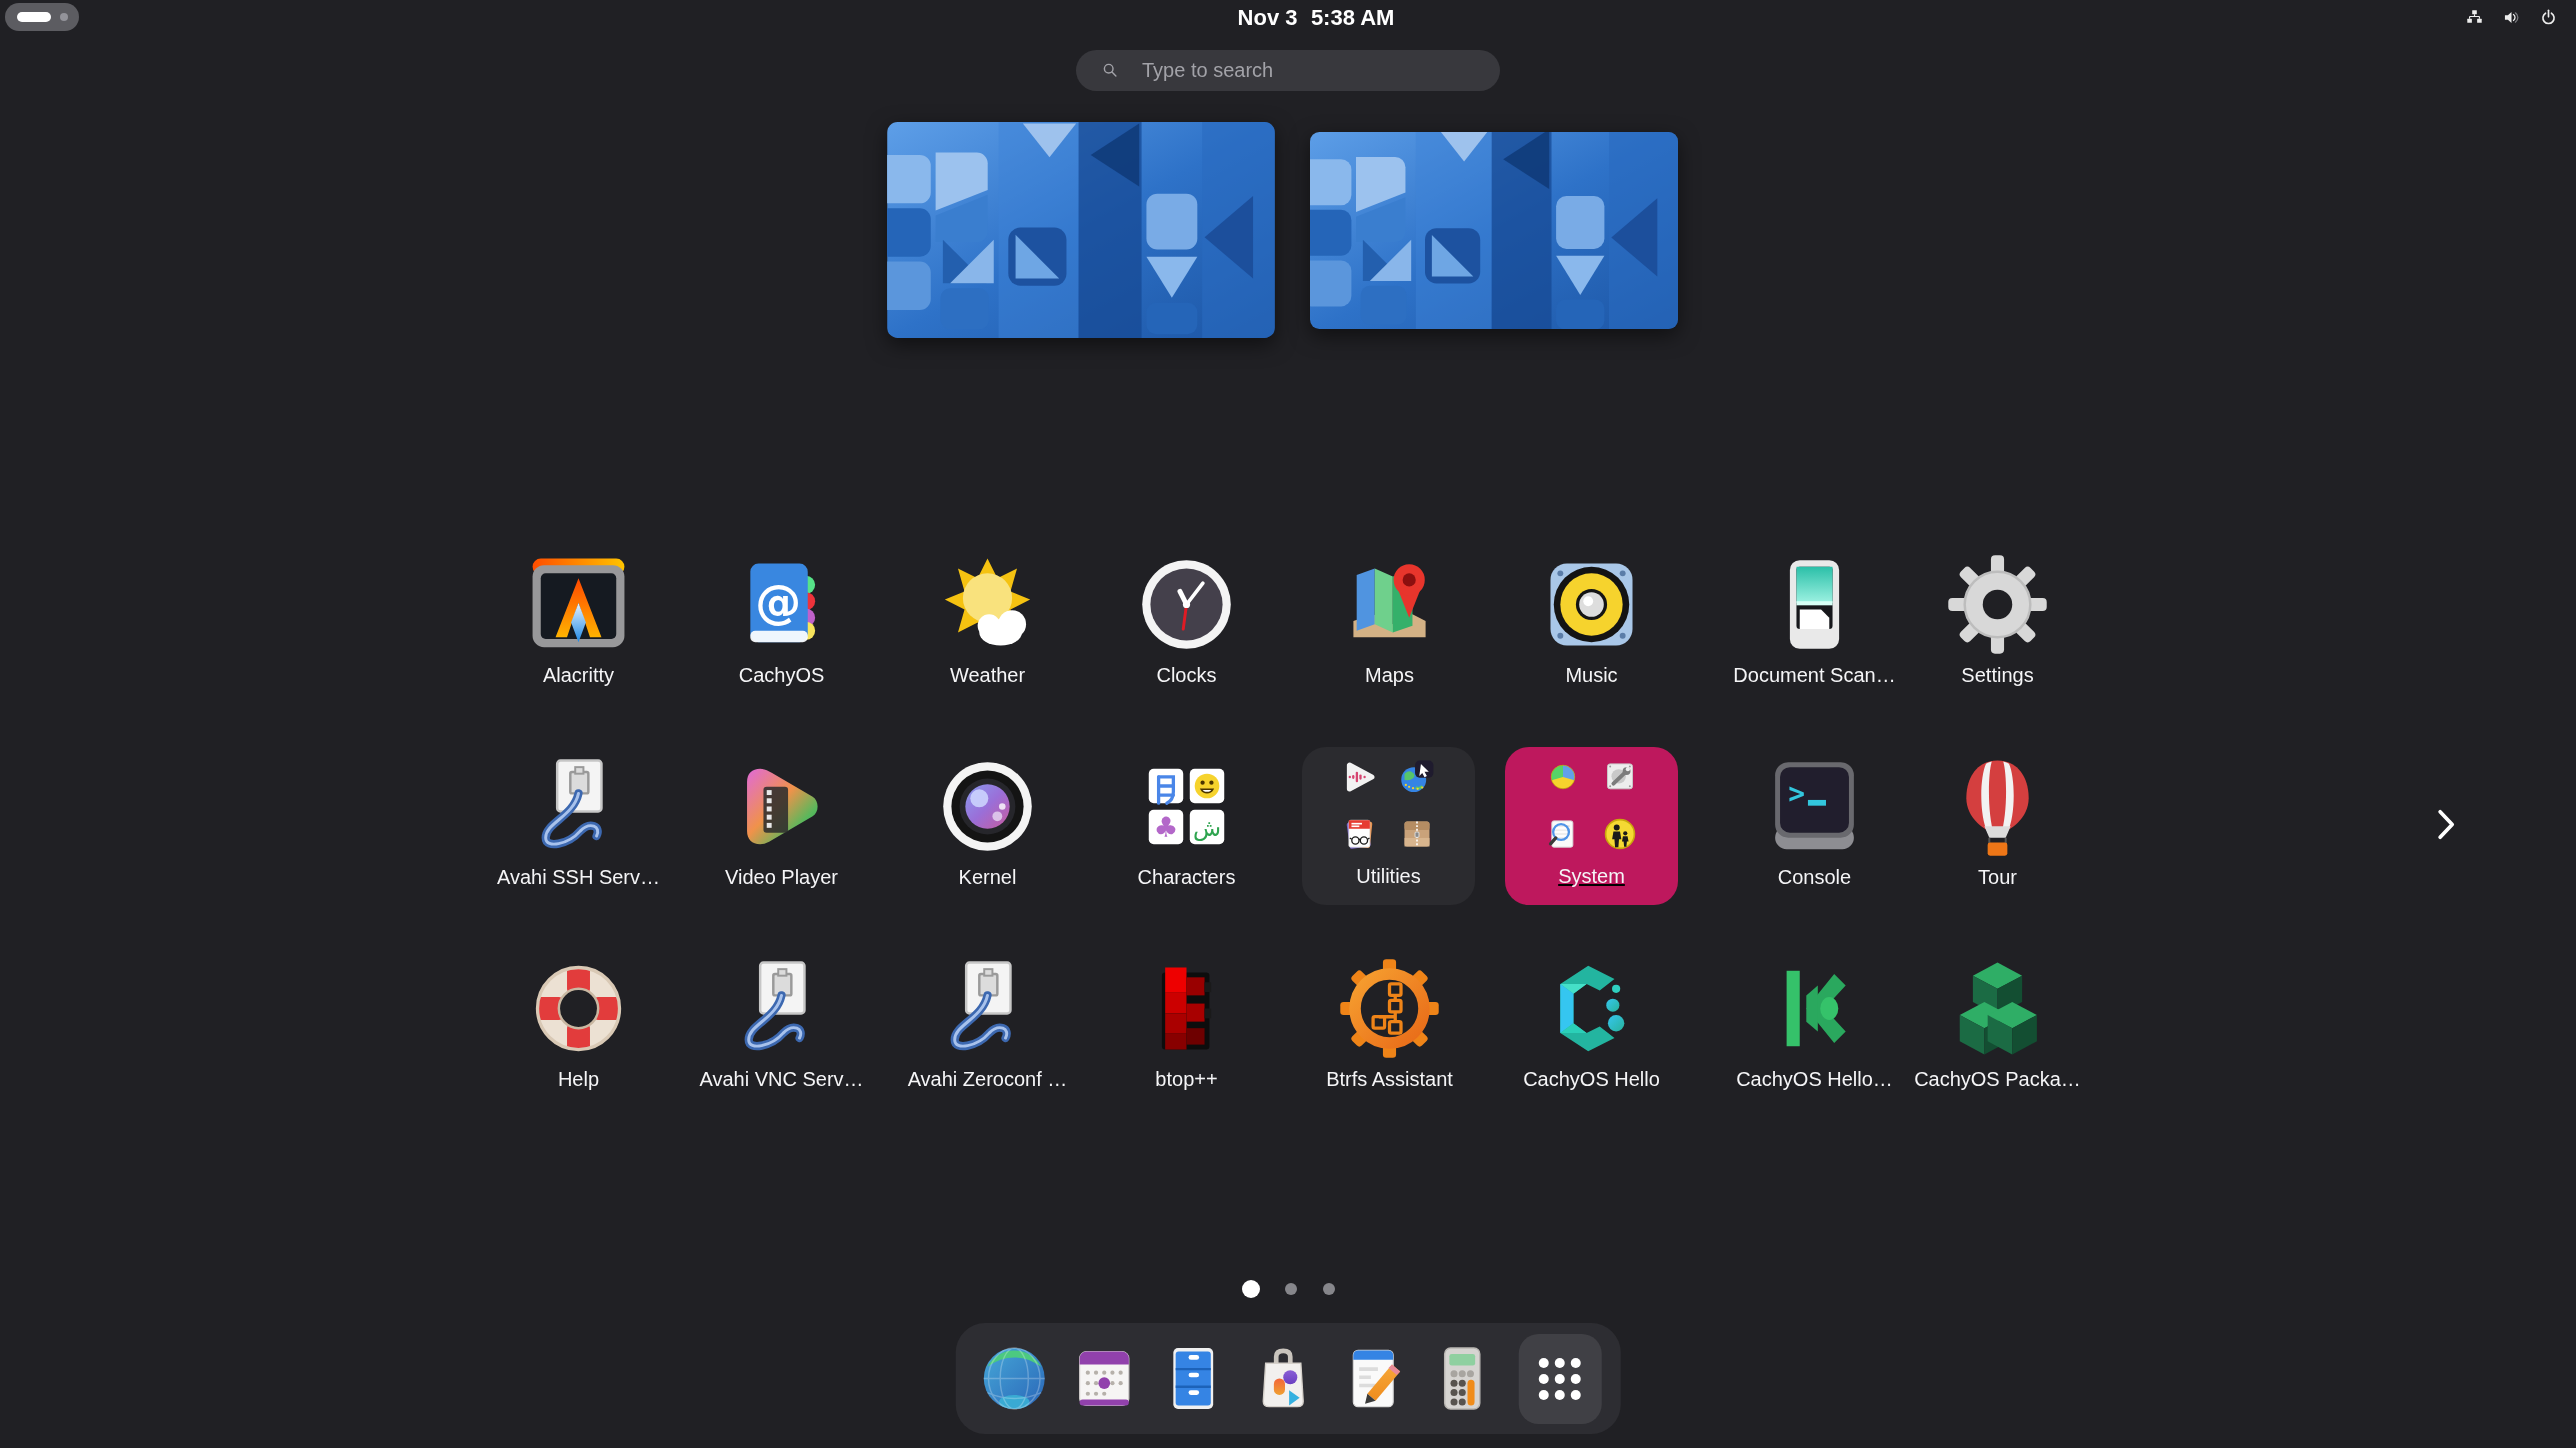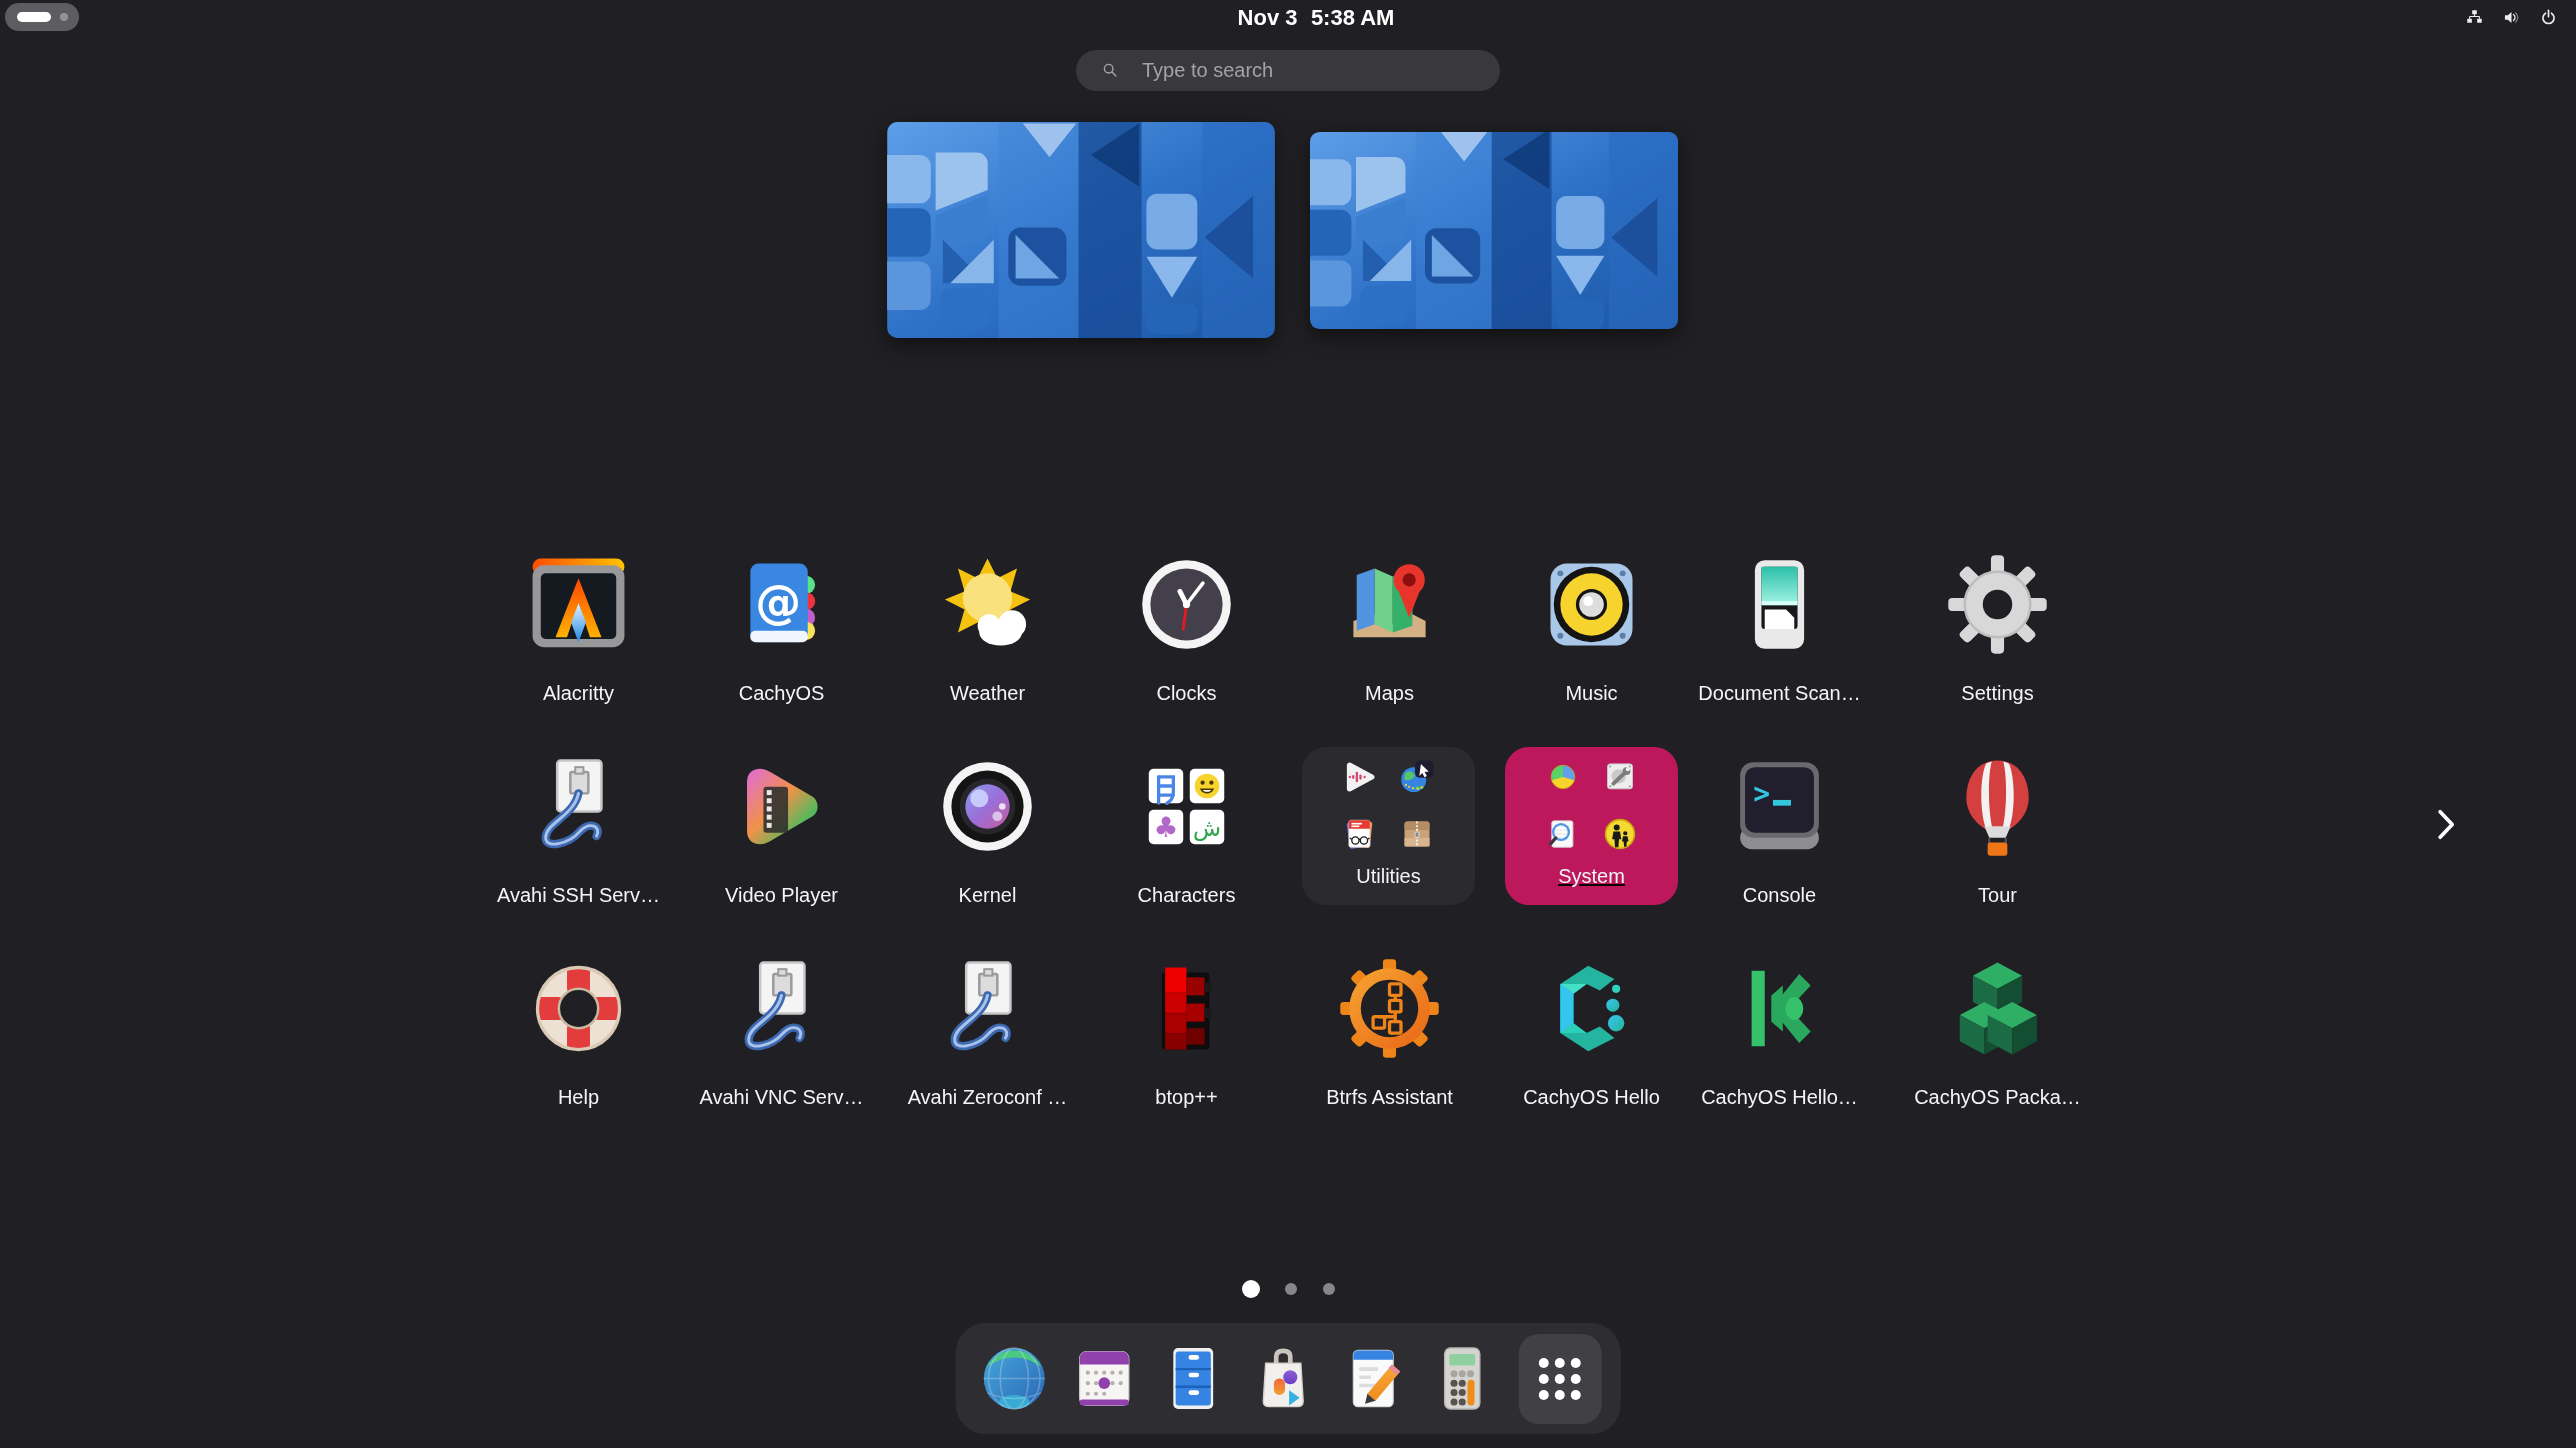--- a/index.html
+++ b/index.html
@@ -20,25 +20,25 @@
   #search svg{width:23px;height:23px;}
   #search .ph{font-size:20px;color:#a2a2a8;}
   
   .thumb{border-radius:10.7px;overflow:hidden;box-shadow:0 6.7px 20px rgba(0,0,0,.5);}
   #thumb1{left:887px;top:122px;width:388px;height:216px;}
   #thumb2{left:1310px;top:132px;width:368px;height:197px;border-radius:9.4px;}
   .thumb svg{width:100%;height:100%;display:block;}
   
   .cell{position:absolute;width:203px;display:flex;flex-direction:column;align-items:center;}
   .c1{left:477px}.c2{left:680px}.c3{left:886px}.c4{left:1085px}
-  .c5{left:1288px}.c6{left:1490px}.c7{left:1678px}.c8{left:1896px}
+  .c5{left:1288px}.c6{left:1490px}.c7{left:1713px}.c8{left:1896px}
   .r1{top:552px}.r2{top:754px}.r3{top:956px}
   .app-icon{width:105px;height:105px;}
   .app-icon svg{width:100%;height:100%;display:block;}
-  .label{margin-top:25px;font-size:20px;color:#f5f5f7;white-space:nowrap;}
+  .label{margin-top:7px;font-size:20px;color:#f5f5f7;white-space:nowrap;}
   .folder{width:173px;border-radius:24px;top:747px;padding:9.4px 0 17.4px 0;text-align:right;}
   .folder.dark{background:#2b2b2f;left:1302px;}
   .folder.light{background:#be185d;left:1505px;text-decoration:underline;}
   .mini-grid{display:grid;grid-template-columns:42px 42px;grid-template-rows:42px 42px;gap:14.8px;}
   .mini-grid svg{width:42px;height:42px;display:block;}
   .folder .label{margin-top:9.4px;}
   
   #next-arrow{left:2424px;top:803px;width:43px;height:43px;}
   #dots{left:0;top:1280px;width:100%;display:flex;justify-content:center;align-items:center;gap:25.5px;}
   #dots .d{border-radius:50%;}

